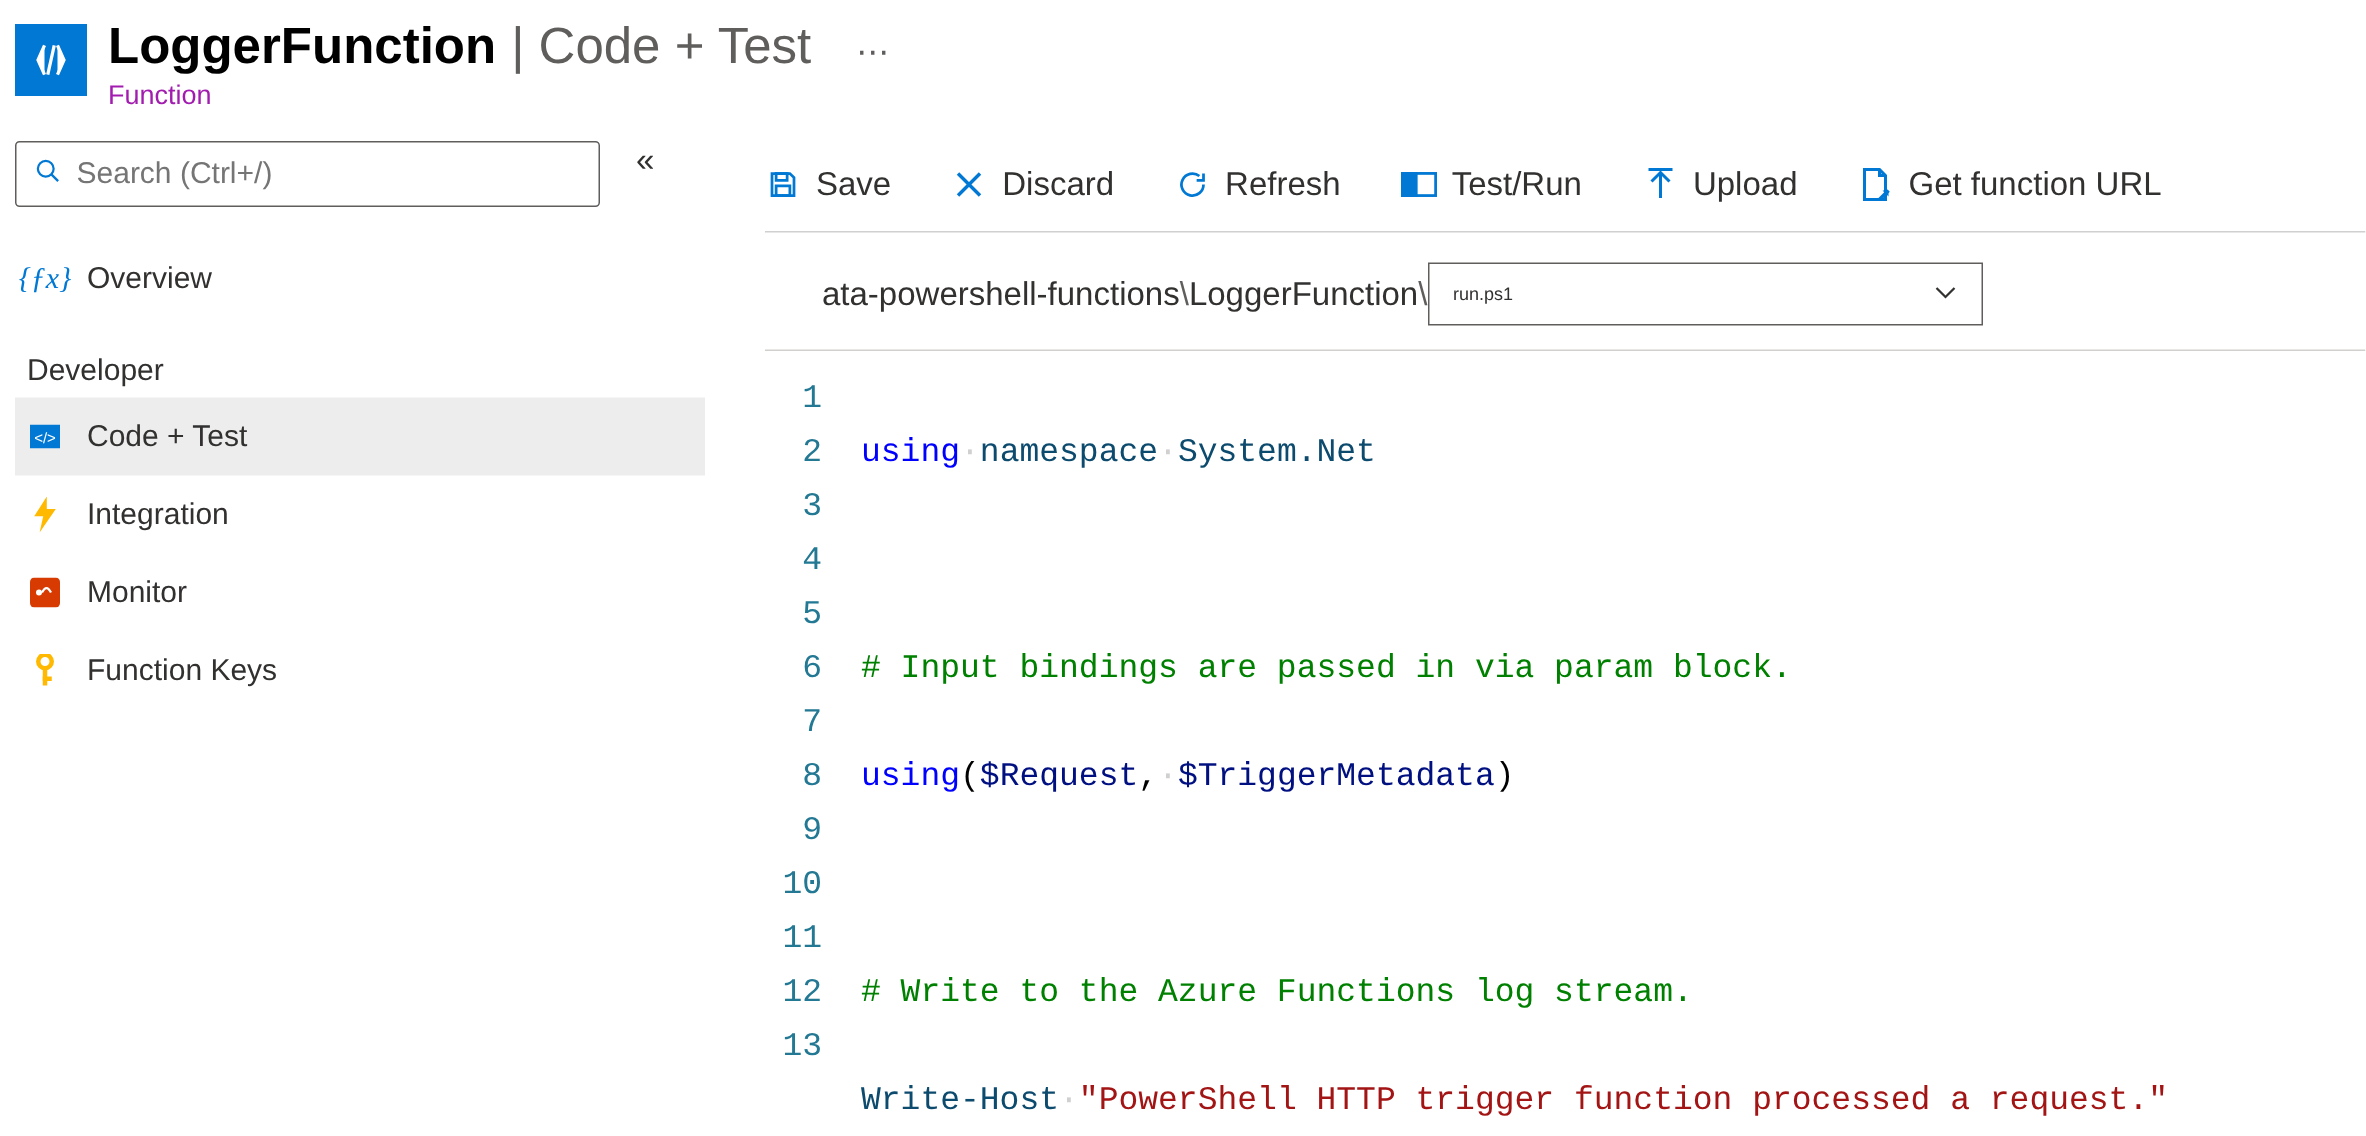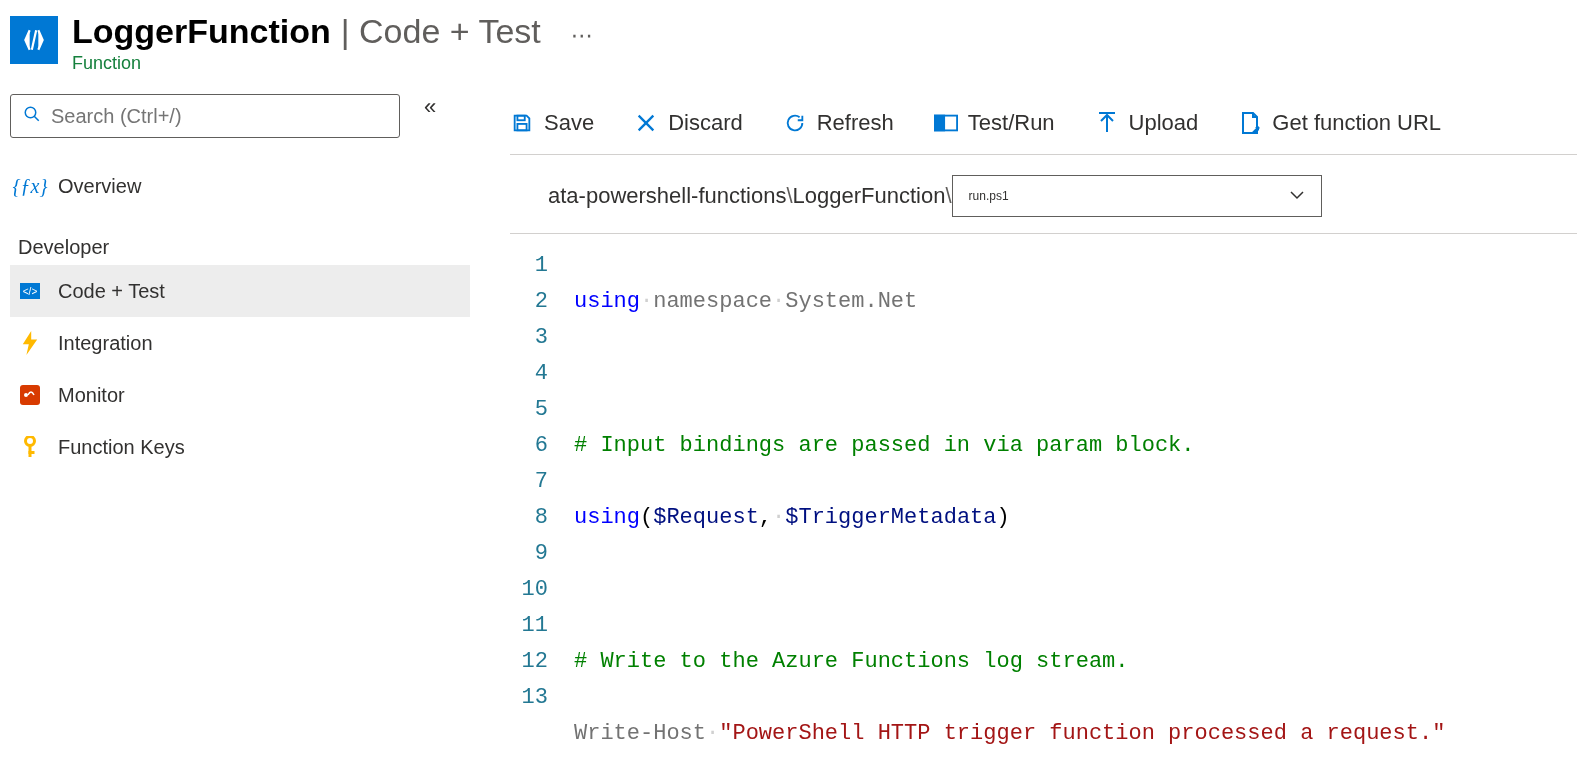--- a/index.html
+++ b/index.html
@@ -44,21 +44,21 @@
     color: #605e5c;
   }
   .header-more {
     font-size: 22px;
     color: #605e5c;
     padding: 0 20px;
     cursor: pointer;
   }
   .header-type {
     font-size: 18px;
-    color: #15803d;
+    color: #a21caf;
     margin-top: 2px;
   }
   .body-row { display: flex; }
   .sidebar {
     width: 470px;
     padding: 20px 0 0 10px;
   }
   .search-row {
     display: flex;
     gap: 24px;
@@ -165,21 +165,21 @@
   }
   .gutter {
     text-align: right;
     color: #237893;
     padding-right: 26px;
     user-select: none;
   }
   .gutter div { min-width: 30px; }
   .code { white-space: pre; }
   .tk-kw { color: #0000ff; }
-  .tk-cmd { color: #737373; margin-top: 32px; }
+  .tk-cmd { color: #0c4a6e; margin-top: 32px; }
   .tk-comment { color: #008000; }
   .tk-var { color: #001080; }
   .tk-str { color: #a31515; }
   .tk-punc { color: #000; }
   .ws { color: #d0d0d0; }
 </style>
 </head>
 <body>
 
 <div class="header">

